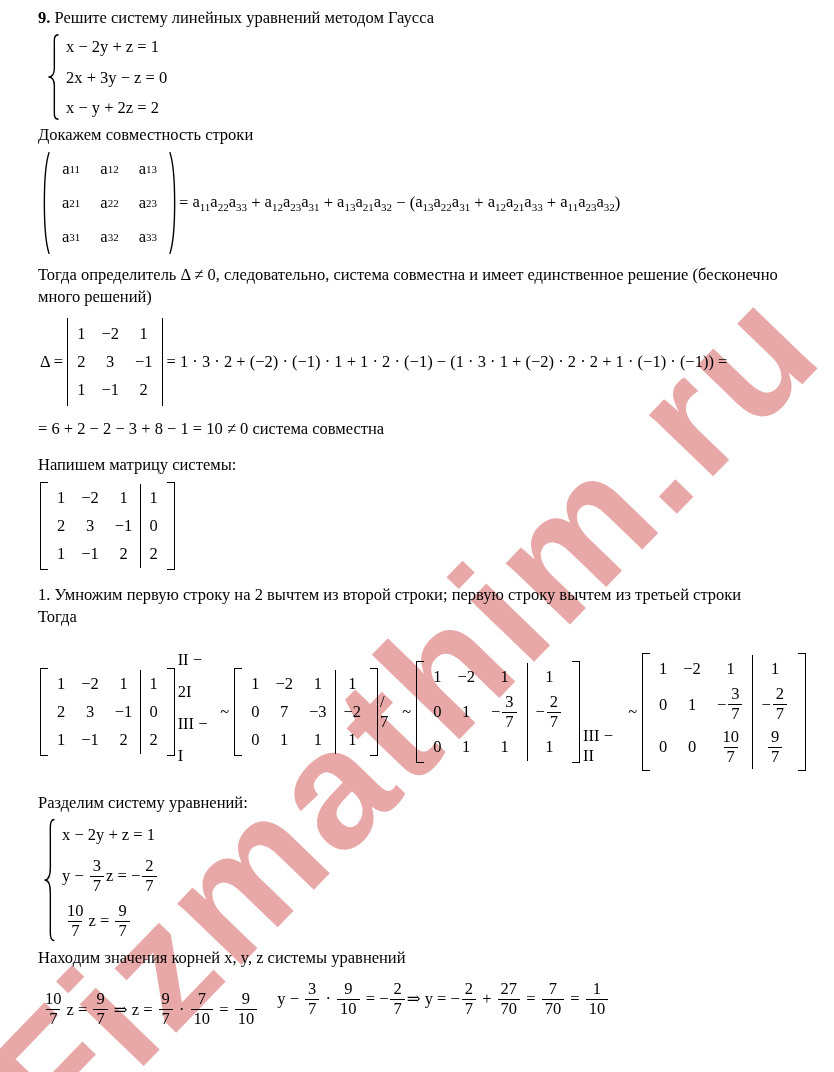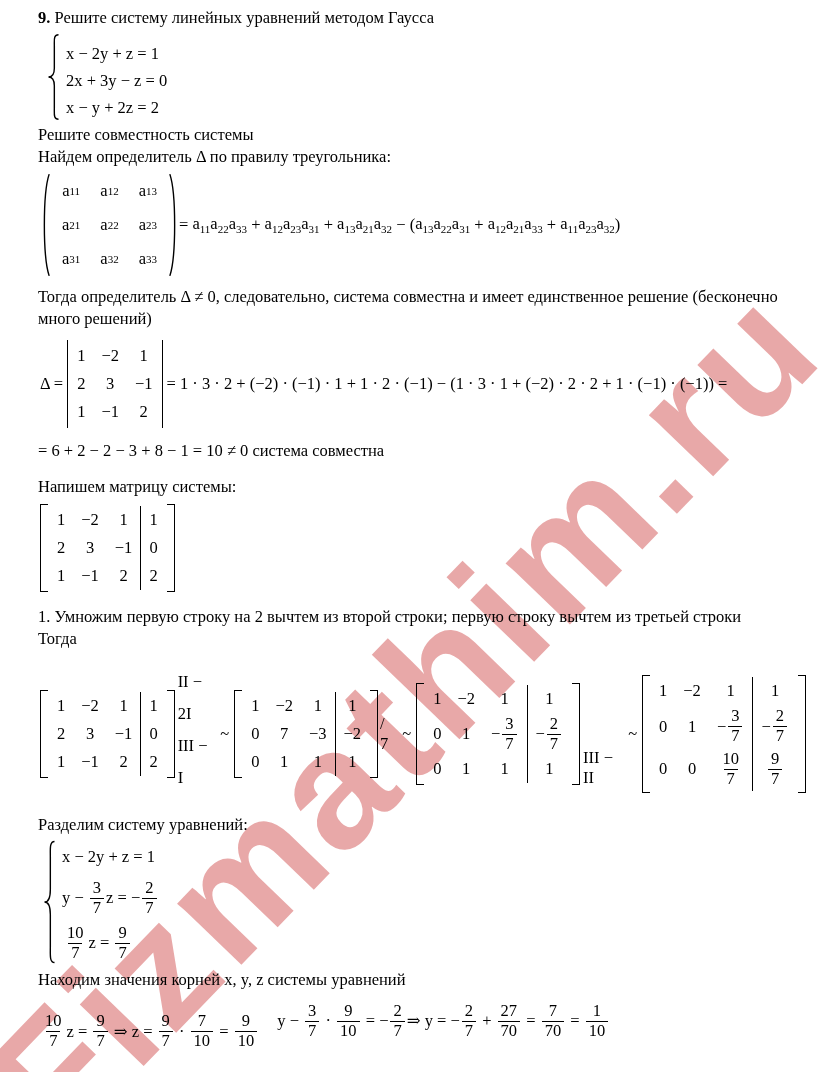--- a/index.html
+++ b/index.html
@@ -16,21 +16,21 @@
     font-size:168px;letter-spacing:5px;white-space:nowrap;
     color:rgba(205,62,62,0.45);pointer-events:none;
   }
   .line{line-height:22px;margin:0;}
   .title{line-height:24px;}
   .gap4{margin-top:4px;} .gap8{margin-top:8px;} .gap12{margin-top:12px;} .gap14{margin-top:14px;}
   
   .sys{display:flex;align-items:stretch;margin:3px 0 3px 8px;}
   .brace{width:15px;flex:none;margin-right:5px;}
   .brace svg{width:100%;height:100%;display:block;}
-  .sys .rows{display:flex;flex-direction:column;justify-content:flex-end;}
+  .sys .rows{display:flex;flex-direction:column;justify-content:space-between;}
   .srow{line-height:27px;display:inline-flex;align-items:center;}
   .sys2 .srow{line-height:normal;min-height:30px;margin:3px 0;}
   .ind30{margin-left:30px;}
   
   .frac{display:inline-flex;flex-direction:column;align-items:center;margin:1px 2px;vertical-align:middle;}
   .fn,.fd{display:block;line-height:1.15;padding:0 3px;text-align:center;}
   .fd{border-top:1.3px solid #000;}
   
   .expr{display:inline-flex;align-items:center;white-space:pre;flex-wrap:wrap;}
   
@@ -75,22 +75,21 @@
             <path d="M15 2 C9 2 10 8 10 14 L10 40 C10 47 7 50 3 50 C7 50 10 53 10 60 L10 86 C10 92 9 98 15 98" fill="none" stroke="#000" stroke-width="1.4" vector-effect="non-scaling-stroke"></path>
           </svg>
       </span>
       <span class="rows">
         <span class="srow">x − 2y + z = 1</span>
         <span class="srow">2x + 3y − z = 0</span>
         <span class="srow">x − y + 2z = 2</span>
       </span>
     </div>
 
-    <p class="line">Решите совместность системы</p>
-    <p class="line">Найдем определитель Δ  по правилу треугольника:</p>
+    <p class="line">Докажем совместность строки</p>
 
     <div class="arow">
       <span class="mtx-wrap amx">
         <span class="par">
           <svg viewBox="0 0 12 100" preserveAspectRatio="none">
               <path d="M10 2 C3 20 3 80 10 98" fill="none" stroke="#000" stroke-width="1.4" vector-effect="non-scaling-stroke"></path>
             </svg>
         </span>
         <span class="mtx" style="grid-template-columns: repeat(3, auto);">
             <div class="mcell">

